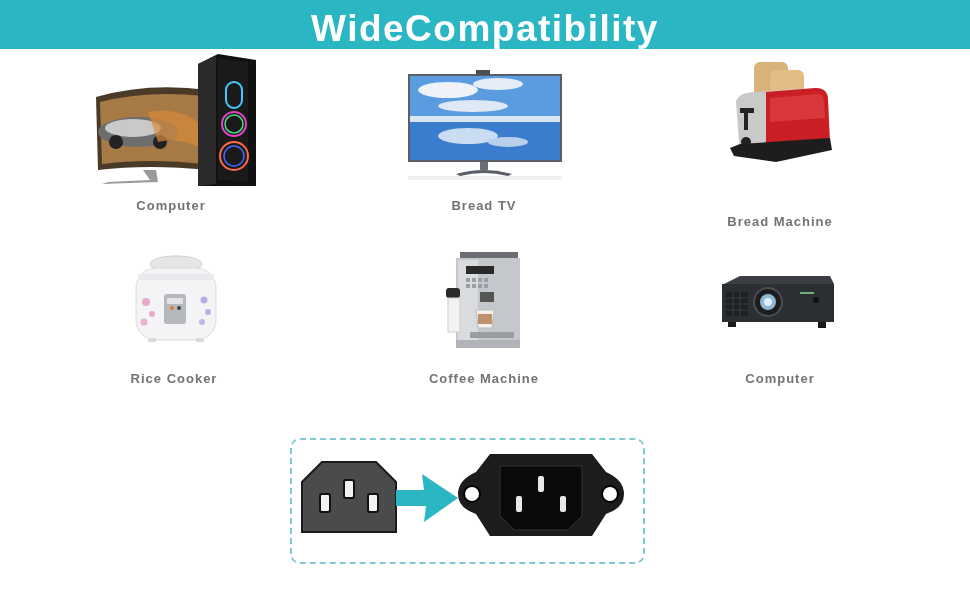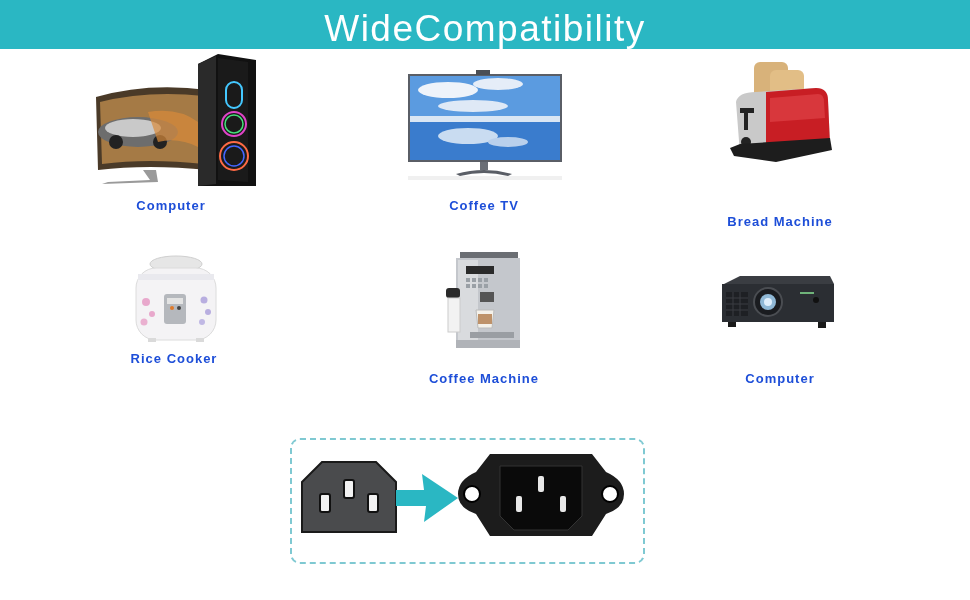--- a/index.html
+++ b/index.html
@@ -6,27 +6,27 @@
     html, body { width: 970px; height: 600px; background: #ffffff; overflow: hidden; }
     body { position: relative; font-family: "Liberation Sans", sans-serif; }
 
     .banner {
       position: absolute; left: 0; top: 0; width: 970px; height: 49px;
       background: #2ab7c3;
       display: flex; align-items: center; justify-content: center;
     }
     .banner-title {
       color: #ffffff; font-family: "Liberation Sans", sans-serif;
-      font-size: 37px; letter-spacing: 1.5px; font-weight: normal; margin-top: 8px;
+      font-size: 37px; letter-spacing: 1.5px; font-weight: bold; margin-top: 8px;
     }
 
     .item { position: absolute; }
     .caption {
       position: absolute; font-family: "Liberation Sans", sans-serif;
-      font-weight: bold; font-size: 13px; letter-spacing: 1px; color: #1d4ed8;
+      font-weight: bold; font-size: 13px; letter-spacing: 1px; color: #737373;
       white-space: nowrap; transform: translateX(-50%); text-align: center;
     }
     svg { display: block; }
 
     .connector-box {
       position: absolute; left: 290px; top: 438px; width: 355px; height: 126px;
       border: 2px dashed #7fc9d2; border-radius: 10px;
     }
   </style>
 </head>
@@ -71,21 +71,21 @@
     <ellipse cx="65" cy="36" rx="35" ry="6" fill="#dfe9f6"></ellipse>
     <rect x="2" y="46" width="150" height="6" fill="#d9e6f4"></rect>
     <ellipse cx="60" cy="66" rx="30" ry="8" fill="#c9dcf1"></ellipse>
     <ellipse cx="100" cy="72" rx="20" ry="5" fill="#b9d0ec"></ellipse>
     <rect x="68" y="0" width="14" height="5" fill="#4a4e55"></rect>
     <rect x="72" y="92" width="8" height="8" fill="#6a6e76"></rect>
     <path d="M48,104 Q76,96 104,104 L100,106 Q76,100 52,106 Z" fill="#5a5e66"></path>
     <rect x="0" y="106" width="154" height="4" fill="#f0f0f0"></rect>
   </svg>
 </div>
-<div class="caption" style="left:484px;top:198px;">Coffee TV</div>
+<div class="caption" style="left:484px;top:198px;">Bread TV</div>
 
 <div class="item" style="left:726px;top:58px;">
   <svg width="108" height="112" viewBox="0 0 108 112">
     <rect x="28" y="4" width="34" height="40" rx="6" fill="#d8b27a"></rect>
     <rect x="44" y="12" width="34" height="40" rx="6" fill="#e2be86"></rect>
     <path d="M10,44 Q12,34 30,34 L90,30 Q100,30 102,42 L104,86 L14,96 Z" fill="#c9c9c9"></path>
     <path d="M40,34 L90,30 Q102,30 102,42 L104,86 L48,94 Q40,94 40,84 Z" fill="#c81e24"></path>
     <path d="M44,40 L92,36 Q98,36 98,44 L99,60 L44,64 Z" fill="#e2474c" opacity="0.6"></path>
     <rect x="18" y="52" width="4" height="20" fill="#222"></rect>
     <rect x="14" y="50" width="14" height="5" fill="#222"></rect>
@@ -107,21 +107,21 @@
     <circle cx="14" cy="50" r="4" fill="#e8a8cc"></circle>
       <circle cx="20" cy="62" r="3" fill="#e8a8cc"></circle>
     <circle cx="12" cy="70" r="3.5" fill="#eab0d0"></circle>
     <circle cx="72" cy="48" r="3.5" fill="#b8aee0"></circle>
       <circle cx="76" cy="60" r="3" fill="#b8aee0"></circle>
     <circle cx="70" cy="70" r="3" fill="#c0b8e4"></circle>
     <rect x="16" y="86" width="8" height="4" fill="#dadada"></rect>
       <rect x="64" y="86" width="8" height="4" fill="#dadada"></rect>
   </svg>
 </div>
-<div class="caption" style="left:174px;top:351px;">Rice Cooker</div>
+<div class="caption" style="left:174px;top:371px;">Rice Cooker</div>
 
 <div class="item" style="left:446px;top:252px;">
   <svg width="78" height="98" viewBox="0 0 78 98">
     <rect x="14" y="0" width="58" height="8" fill="#6b6e73"></rect>
     <rect x="10" y="6" width="64" height="84" fill="#c4c7cc"></rect>
     <rect x="12" y="8" width="20" height="80" fill="#d9dbde"></rect>
     <rect x="20" y="14" width="28" height="8" fill="#2a2a2a"></rect>
     <g fill="#9aa0a6">
       <rect x="20" y="26" width="4" height="4"></rect>
         <rect x="26" y="26" width="4" height="4"></rect>

